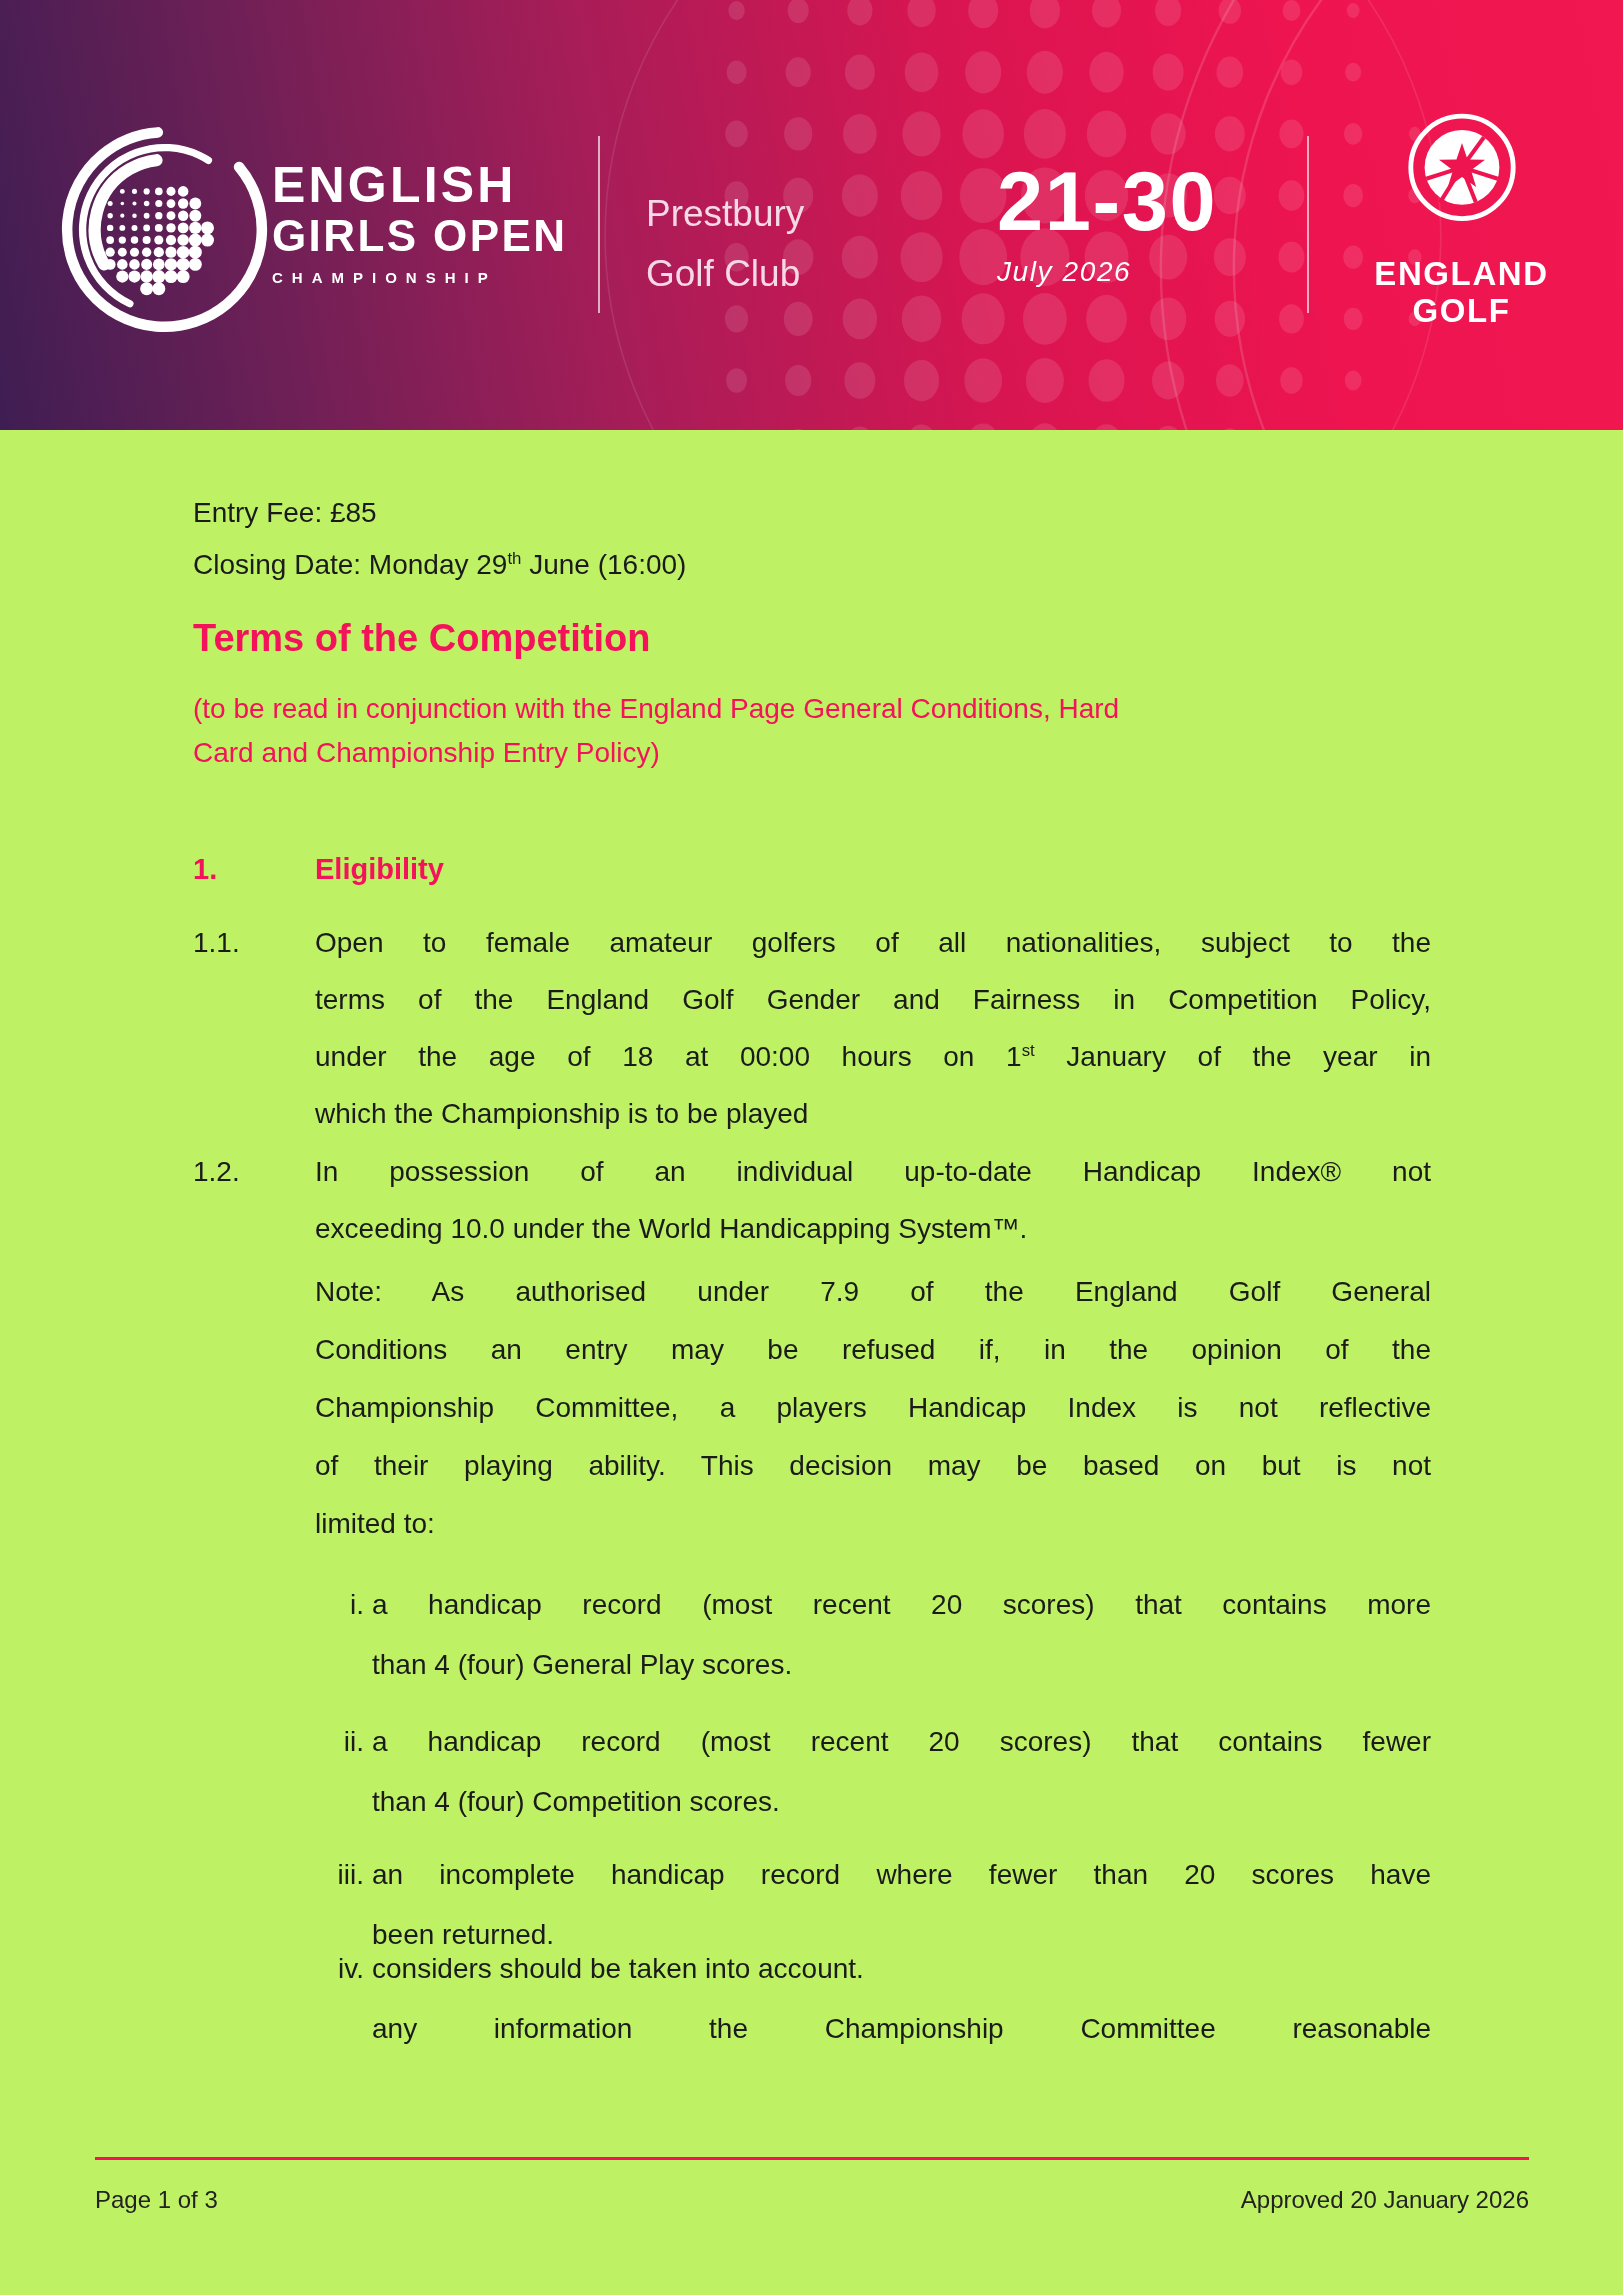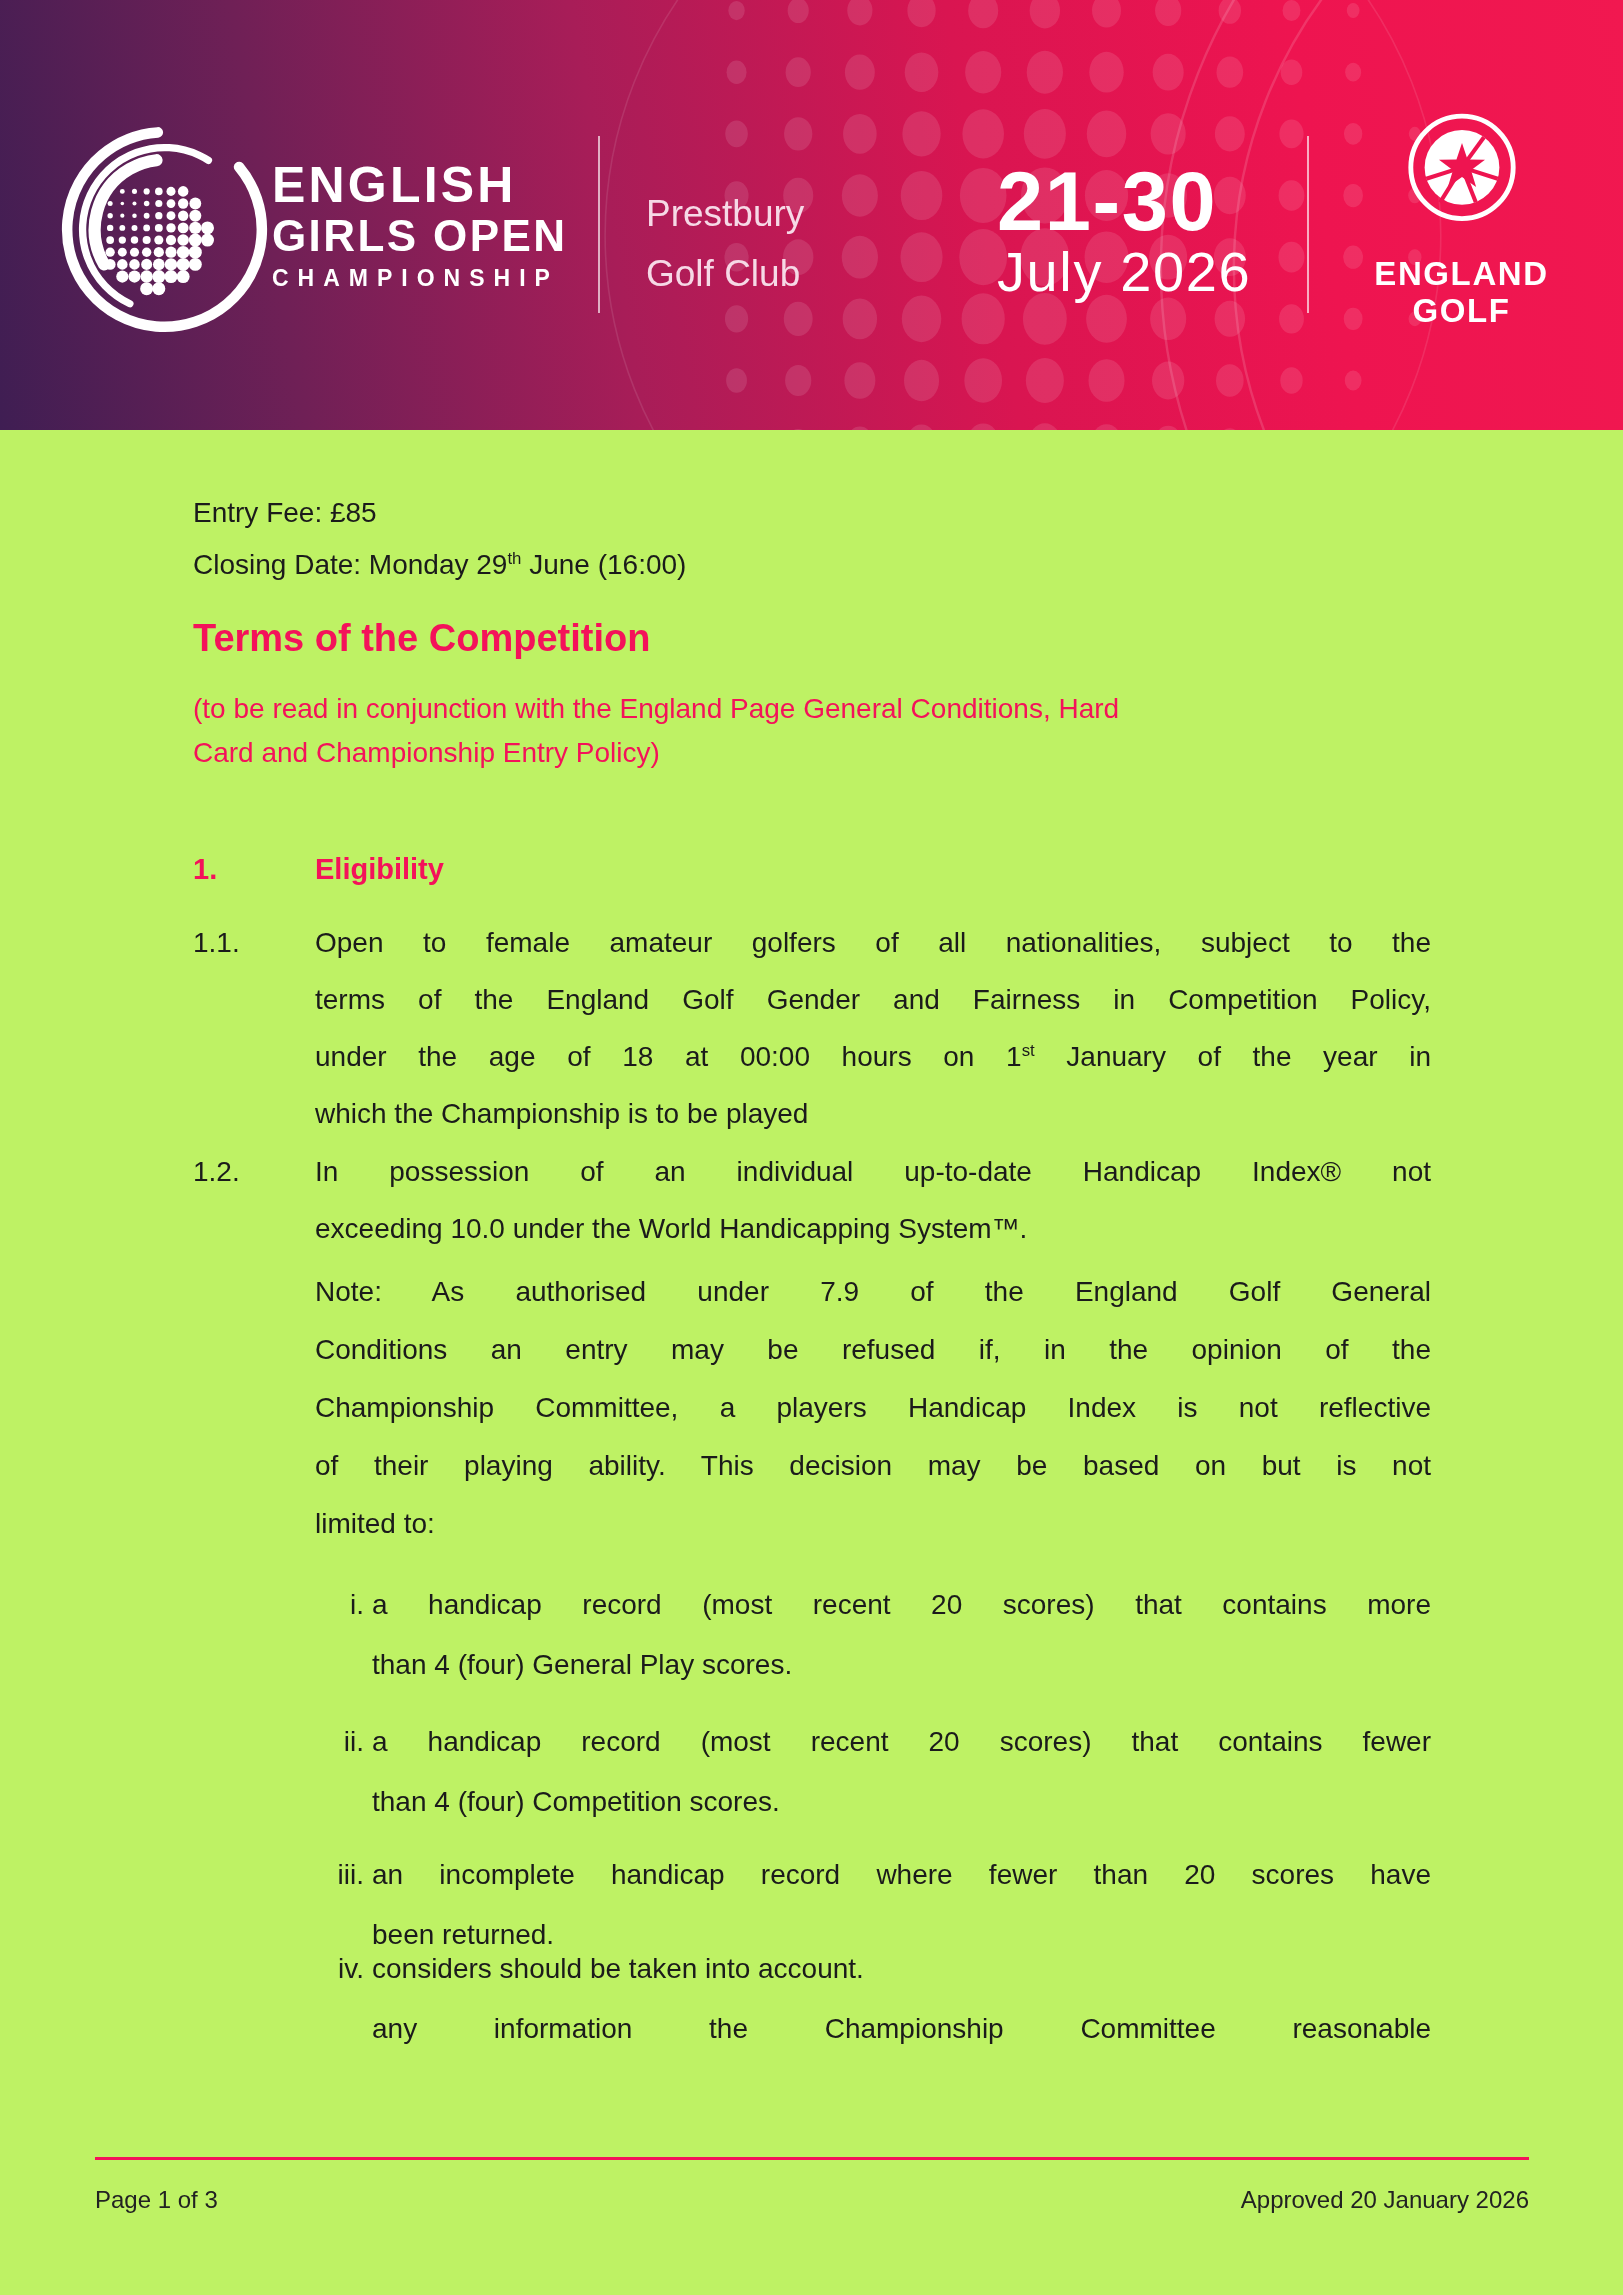--- a/index.html
+++ b/index.html
@@ -12,28 +12,28 @@
     position:absolute;left:0;top:0;width:1624px;height:430px;
     background:linear-gradient(80deg,#3f1e53 0%,#6f2056 18%,#a81d58 38%,#d91551 60%,#ee1450 80%,#f11850 100%);
     overflow:hidden;
   }
   #header-decor{position:absolute;left:0;top:0;}
   .hdr-abs{position:absolute;}
   #ego-logo{left:55px;top:120px;}
   #ego-title{left:272px;top:159px;color:#ffffff;}
   #ego-title .l1{font-size:50px;font-weight:800;letter-spacing:3.2px;line-height:52px;}
   #ego-title .l2{font-size:44px;font-weight:800;letter-spacing:2.4px;line-height:49px;}
-  #ego-title .l3{font-size:23px;font-weight:600;letter-spacing:9px;line-height:36px;}
+  #ego-title .l3{font-size:15px;font-weight:600;letter-spacing:9px;line-height:36px;}
   .vsep{position:absolute;width:1.6px;height:177px;top:136px;background:rgba(255,255,255,0.65);}
   #vsep1{left:598px;}
   #vsep2{left:1307px;}
   #venue{left:646px;top:184px;color:#f6d9e6;font-size:37px;font-weight:300;line-height:60px;}
   #dates{left:997px;top:159px;color:#ffffff;}
   #dates .range{font-size:83px;font-weight:800;line-height:86px;letter-spacing:1.6px;}
-  #dates .my{font-size:56px;font-weight:300;line-height:54px;letter-spacing:1.6px;}
+  #dates .my{font-size:28px;font-weight:300;line-height:54px;letter-spacing:1.6px;font-style:italic;}
   #eg-brand{left:1368px;top:255px;width:187px;text-align:center;color:#ffffff;
     font-size:33px;font-weight:600;letter-spacing:1.6px;line-height:37px;}
   #eg-rose{left:1401px;top:104px;}
   
   .block{position:absolute;left:193px;width:1238px;font-size:28px;}
   .tline{text-align:justify;text-align-last:justify;}
   .tline.last{text-align:left;text-align-last:left;}
   .plain .tline{text-align:left;text-align-last:left;}
   sup{font-size:60%;vertical-align:super;line-height:0;font-weight:inherit;}
   #intro{top:487px;line-height:52px;}

